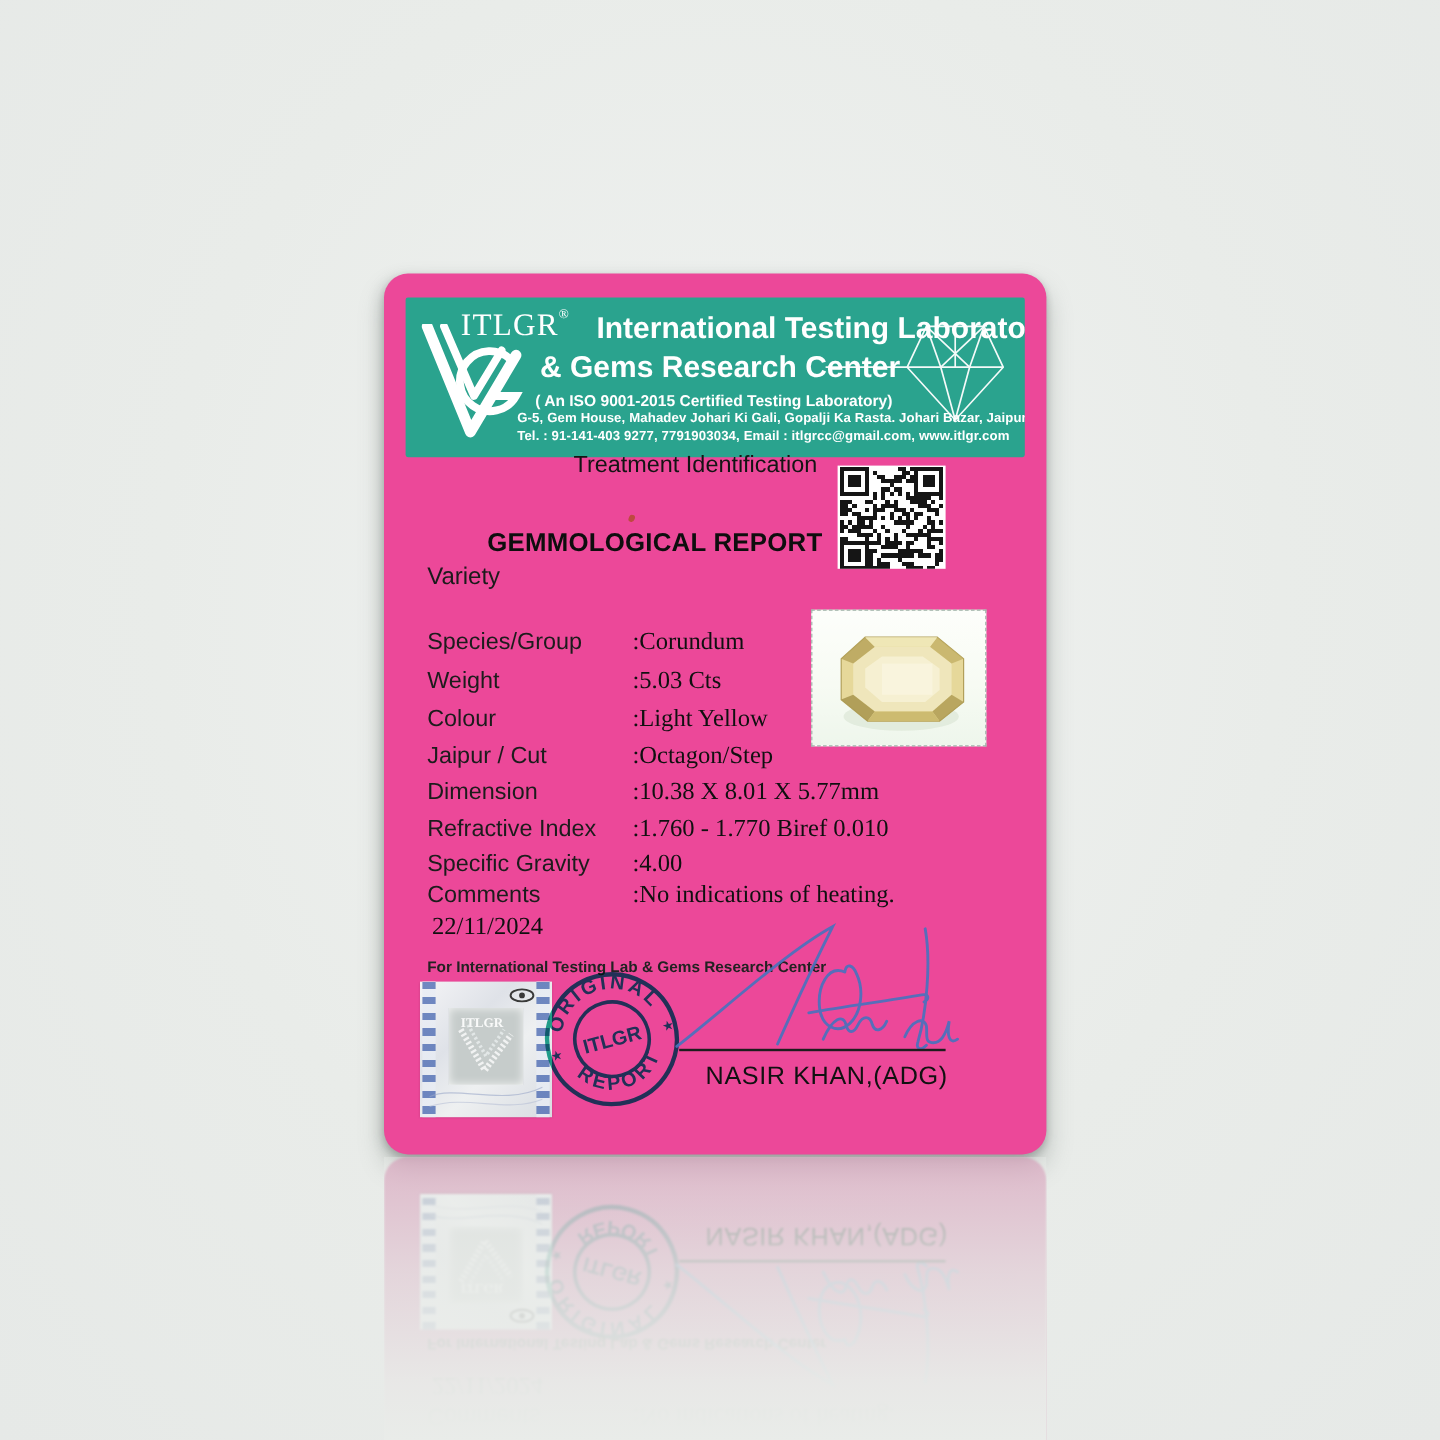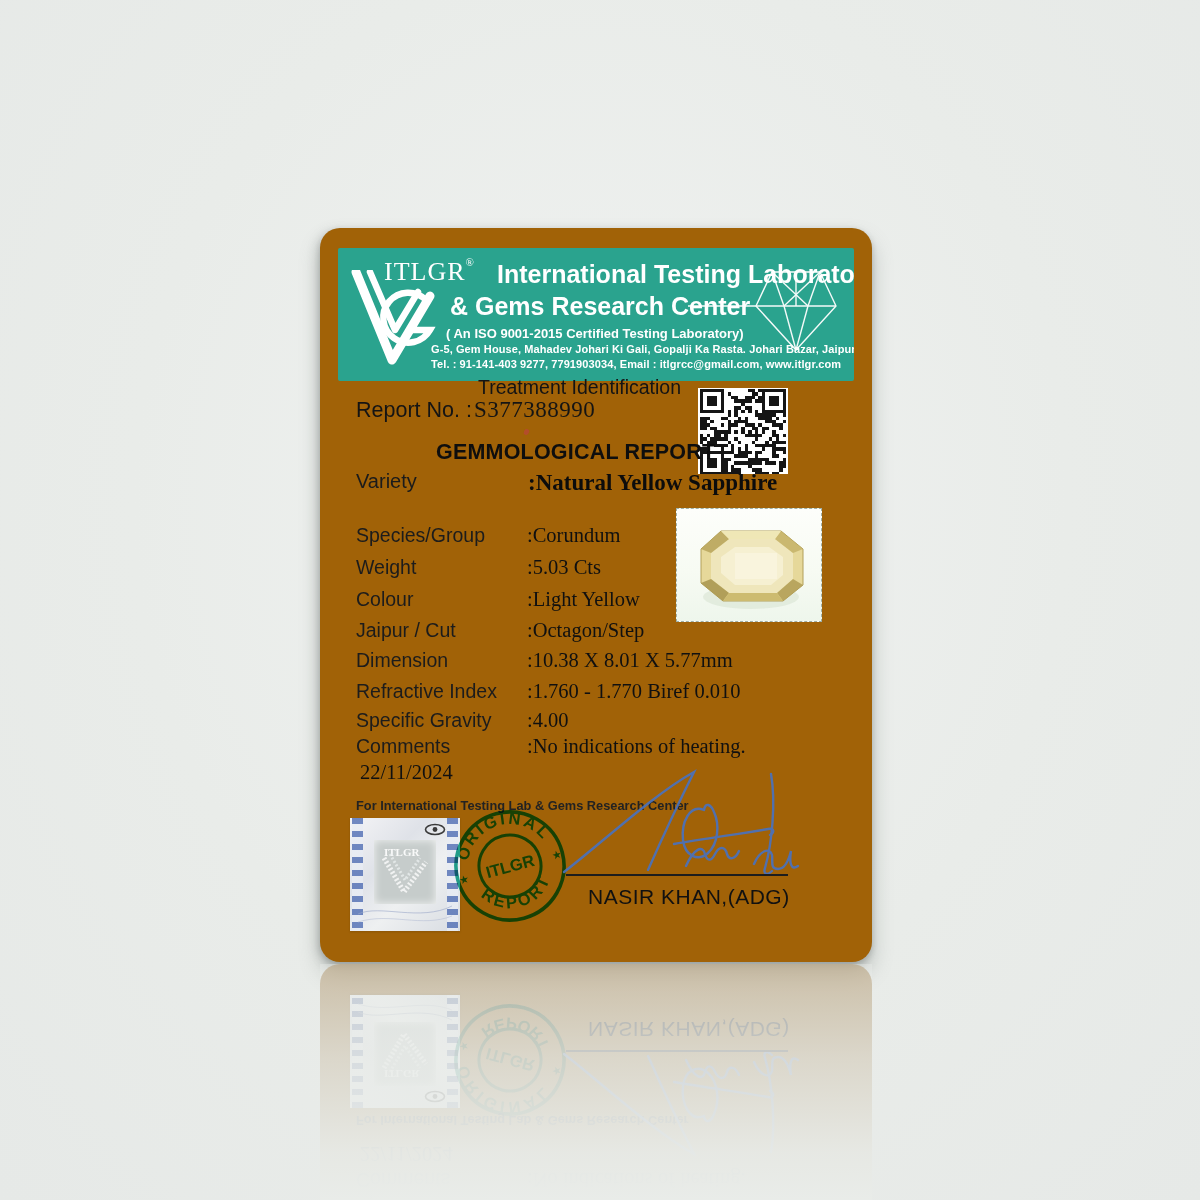--- a/index.html
+++ b/index.html
@@ -7,21 +7,21 @@
     width:1200px;height:1200px;overflow:hidden;
     background: radial-gradient(ellipse at 50% 42%, #f0f2f1 0%, #e9ece9 55%, #e6e9e7 100%);
     font-family:"Liberation Sans", sans-serif;
     position:relative;
   }
   .scene{position:absolute;inset:0;}
 
   
   .card{
     position:absolute;left:320px;top:228px;width:552px;height:734px;
-    background:#a16207;border-radius:20px;
+    background:#ec4899;border-radius:20px;
     box-shadow: 0 12px 20px rgba(100,110,105,.38), 0 3px 6px rgba(0,0,0,.16), -4px 2px 10px rgba(120,130,125,.18);
   }
 
   
   .band{
     position:absolute;left:18px;top:20px;width:516px;height:133px;
     background:#2aa38e;border-radius:2px;color:#fff;overflow:hidden;
   }
   .band .logo-glyph{position:absolute;left:12px;top:22px;}
   .band .logo-word{
@@ -35,21 +35,21 @@
   .addr{position:absolute;left:93px;top:95px;font-size:11px;font-weight:bold;white-space:nowrap;letter-spacing:.1px;}
   .tel{position:absolute;left:93px;top:110px;font-size:11px;font-weight:bold;white-space:nowrap;letter-spacing:.1px;}
   .diamond-art{position:absolute;left:348px;top:16px;}
 
   
   .treatment{position:absolute;left:158px;top:148px;font-size:19.5px;color:#141414;}
   .report-no{position:absolute;left:36px;top:169px;display:flex;align-items:baseline;color:#141414;}
   .report-no .lbl{font-size:21.5px;}
   .report-no .num{font-family:"Liberation Serif", serif;font-size:23px;letter-spacing:.5px;margin-left:2px;}
   .red-dot{position:absolute;left:204px;top:201px;width:5px;height:6px;background:#b64a30;border-radius:50% 50% 60% 40%;opacity:.85;transform:rotate(20deg);}
-  .gem-title{position:absolute;left:86px;top:212px;font-size:21.5px;font-weight:bold;color:#0e0e0e;letter-spacing:.2px;margin-left:30px;}
+  .gem-title{position:absolute;left:86px;top:212px;font-size:21.5px;font-weight:bold;color:#0e0e0e;letter-spacing:.2px;}
   .variety-row{position:absolute;left:36px;top:242px;display:flex;align-items:flex-start;gap:12px;}
   .variety-row .lbl{width:160px;font-size:20px;color:#1b1b1b;}
   .variety-row .val{font-family:"Liberation Serif", serif;font-weight:bold;font-size:23px;color:#0c0c0c;white-space:nowrap;}
 
   .rows{position:absolute;left:0;top:0;}
   .frow{position:absolute;left:36px;display:flex;align-items:baseline;gap:11px;}
   .frow .lbl{width:160px;font-size:19.5px;color:#1c1c1c;white-space:nowrap;}
   .frow .val{font-family:"Liberation Serif", serif;font-size:20.5px;color:#101010;white-space:nowrap;}
   .r0{top:296px}.r1{top:328px}.r2{top:360px}.r3{top:391px}
   .r4{top:421px}.r5{top:452px}.r6{top:481px}.r7{top:507px}
@@ -118,24 +118,20 @@
           <line x1="86" y1="8" x2="122" y2="42"></line>
           <line x1="134" y1="8" x2="98" y2="42"></line>
           <line x1="98" y1="42" x2="110" y2="86"></line>
           <line x1="122" y1="42" x2="110" y2="86"></line>
           <line x1="110" y1="8" x2="110" y2="42"></line>
         </g>
       </svg>
     </div>
 
     <div class="treatment">Treatment Identification</div>
-    <div class="report-no">
-      <span class="lbl">Report No. :</span>
-      <span class="num">S377388990</span>
-    </div>
     <div class="red-dot"></div>
     <svg class="qr" viewBox="0 0 90 86" shape-rendering="crispEdges">
         <rect x="2.00" y="1.00" width="3.44" height="3.44" fill="#151515"></rect>
         <rect x="5.44" y="1.00" width="3.44" height="3.44" fill="#151515"></rect>
         <rect x="8.88" y="1.00" width="3.44" height="3.44" fill="#151515"></rect>
         <rect x="12.32" y="1.00" width="3.44" height="3.44" fill="#151515"></rect>
         <rect x="15.76" y="1.00" width="3.44" height="3.44" fill="#151515"></rect>
         <rect x="19.20" y="1.00" width="3.44" height="3.44" fill="#151515"></rect>
         <rect x="22.64" y="1.00" width="3.44" height="3.44" fill="#151515"></rect>
         <rect x="50.16" y="1.00" width="3.44" height="3.44" fill="#151515"></rect>
@@ -451,21 +447,20 @@
         <rect x="63.92" y="83.56" width="3.44" height="3.44" fill="#151515"></rect>
         <rect x="67.36" y="83.56" width="3.44" height="3.44" fill="#151515"></rect>
         <rect x="74.24" y="83.56" width="3.44" height="3.44" fill="#151515"></rect>
         <rect x="77.68" y="83.56" width="3.44" height="3.44" fill="#151515"></rect>
       </svg>
 
     <div class="gem-title">GEMMOLOGICAL REPORT</div>
 
     <div class="variety-row">
       <span class="lbl">Variety</span>
-      <span class="val">:Natural Yellow Sapphire</span>
     </div>
 
     <div class="gem-photo">
       <svg width="144" height="112" viewBox="0 0 144 112">
         <ellipse cx="74" cy="88" rx="48" ry="12" fill="#dfe9d9" opacity=".8"></ellipse>
         <polygon points="44,22 104,22 126,40 126,76 106,92 46,92 24,74 24,40" fill="#e6d89a" stroke="#b2a05a" stroke-width="1"></polygon>
         <polygon points="52,30 98,30 116,44 116,70 100,84 52,84 34,70 34,44" fill="#efe6bb"></polygon>
         <polygon points="58,38 92,38 106,48 106,66 94,76 58,76 44,64 44,48" fill="#f6f0d2"></polygon>
         <rect x="58" y="44" width="42" height="26" fill="#f9f4dd"></rect>
         <polygon points="24,40 44,22 52,30 34,44" fill="#b7a45c" opacity=".85"></polygon>

